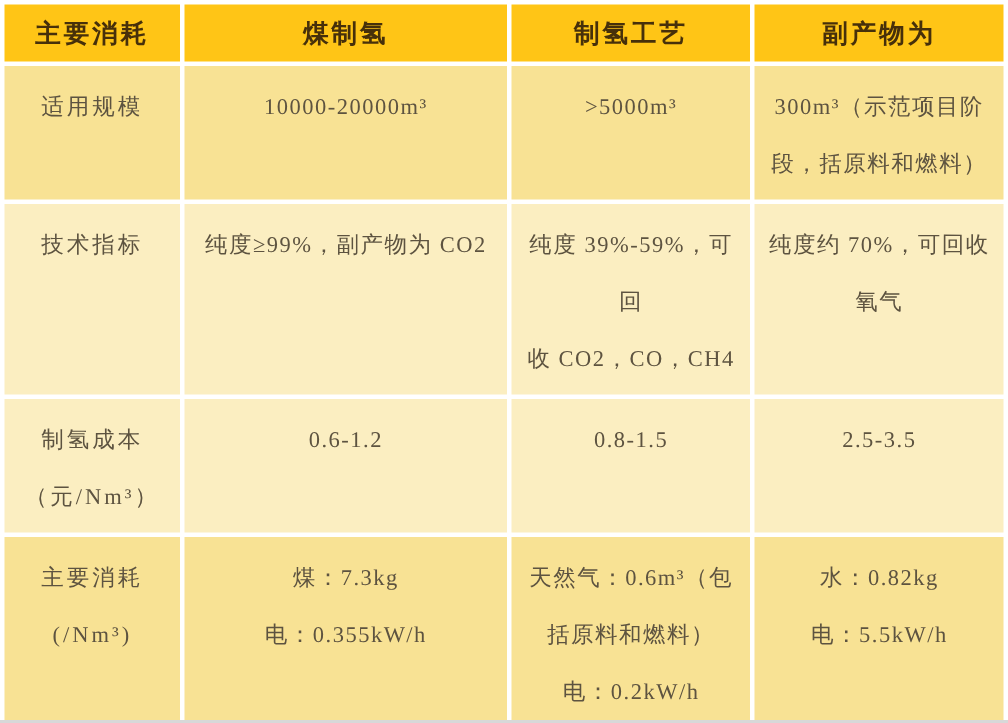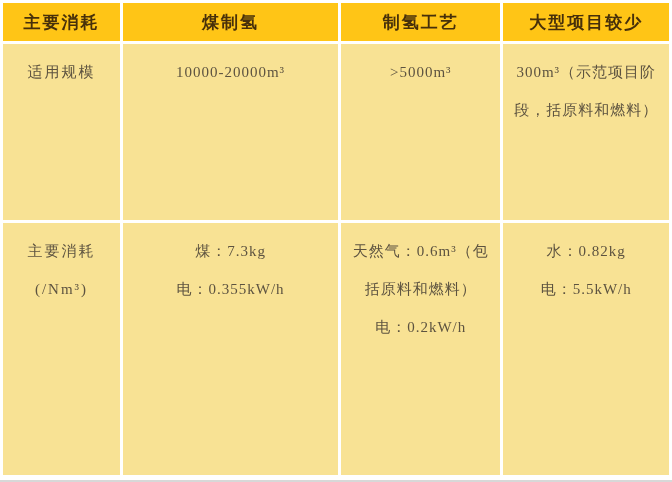--- a/index.html
+++ b/index.html
@@ -59,30 +59,45 @@
       <col class="c1">
         <col class="c2">
         <col class="c3">
         <col class="c4">
     </colgroup>
     <thead>
       <tr>
         <th>主要消耗</th>
         <th>煤制氢</th>
         <th>制氢工艺</th>
-        <th>大型项目较少</th>
+        <th>副产物为</th>
       </tr>
     </thead>
     <tbody>
       <tr class="dark r1">
         <td class="rowlabel">适用规模</td>
         <td>10000-20000m³</td>
         <td>&gt;5000m³</td>
         <td>300m³（示范项目阶
 段，括原料和燃料）</td>
+      </tr>
+      <tr class="light r2">
+        <td class="rowlabel">技术指标</td>
+        <td>纯度≥99%，副产物为 CO2</td>
+        <td>纯度 39%-59%，可回
+收 CO2，CO，CH4</td>
+        <td>纯度约 70%，可回收
+氧气</td>
+      </tr>
+      <tr class="light r3">
+        <td class="rowlabel">制氢成本
+（元/Nm³）</td>
+        <td>0.6-1.2</td>
+        <td>0.8-1.5</td>
+        <td>2.5-3.5</td>
       </tr>
       <tr class="dark r4">
         <td class="rowlabel">主要消耗
 (/Nm³)</td>
         <td>煤：7.3kg
 电：0.355kW/h</td>
         <td>天然气：0.6m³（包
 括原料和燃料）
 电：0.2kW/h</td>
         <td>水：0.82kg

